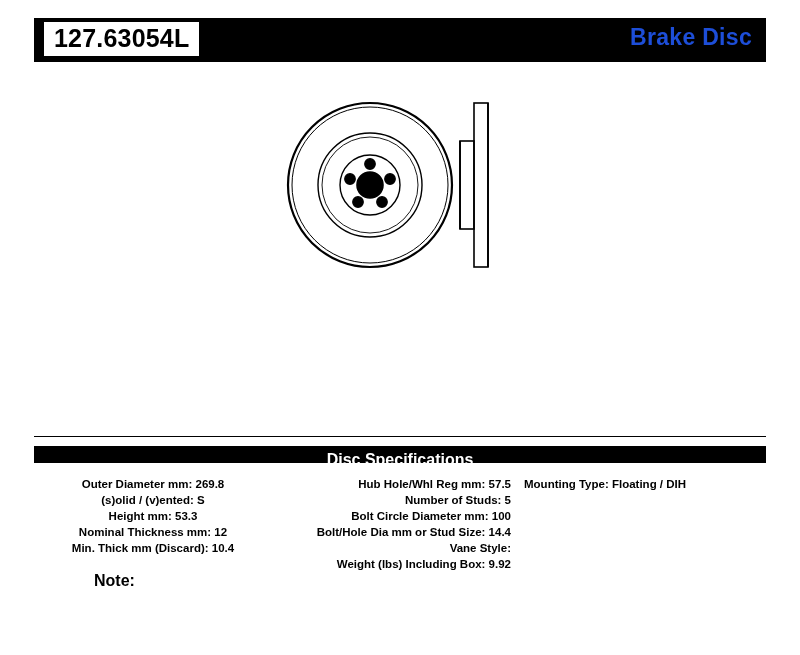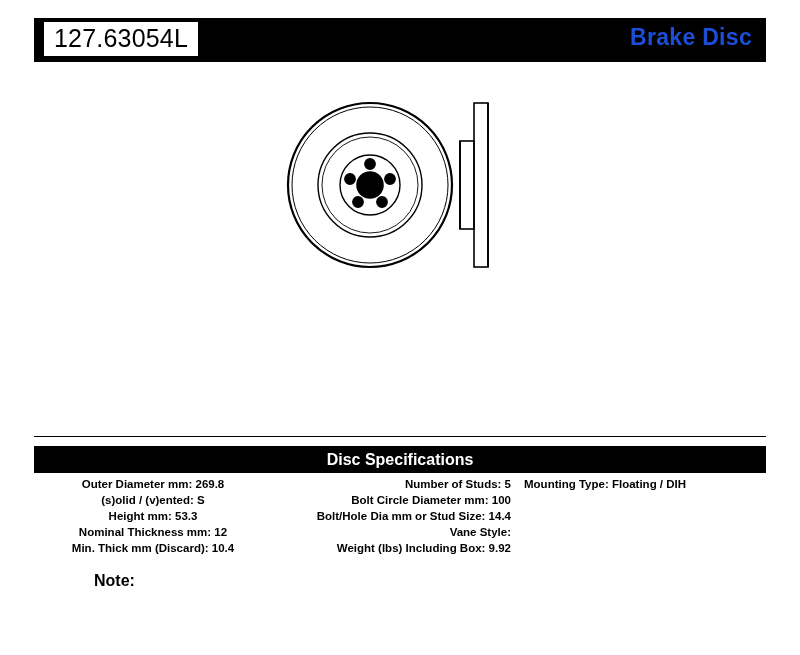--- a/index.html
+++ b/index.html
@@ -32,21 +32,21 @@
     background: #000000;
     box-sizing: border-box;
   }
   .header-part-number {
     position: absolute;
     left: 44px;
     top: 22px;
     background: #ffffff;
     color: #000000;
     font-size: 25px;
-    font-weight: normal;
+    font-weight: bold;
     letter-spacing: 0.2px;
     padding: 4px 10px 5px 10px;
     line-height: 1;
   }
   .header-title {
     position: absolute;
     right: 48px;
     top: 26px;
     color: #1d4ed8;
     font-size: 23px;
@@ -63,21 +63,21 @@
     width: 280px;
     height: 200px;
   }
 
   
   .spec-title-bar {
     position: absolute;
     left: 34px;
     top: 446px;
     width: 732px;
-    height: 27px;
+    height: 17px;
     background: #000000;
     color: #ffffff;
     font-size: 16px;
     font-weight: bold;
     text-align: center;
     line-height: 27px;
     box-sizing: border-box;
   }
   .spec-body {
     position: absolute;
@@ -199,20 +199,24 @@
         <span class="spec-value">12</span>
       </div>
       <div class="spec-row">
         <span class="spec-label">Min. Thick mm (Discard): </span>
         <span class="spec-value">10.4</span>
       </div>
     </div>
 
     <div class="col col-mid">
       <div class="spec-row">
+        <span class="spec-label">Hub Hole/Whl Reg mm: </span>
+        <span class="spec-value">57.5</span>
+      </div>
+      <div class="spec-row">
         <span class="spec-label">Number of Studs: </span>
         <span class="spec-value">5</span>
       </div>
       <div class="spec-row">
         <span class="spec-label">Bolt Circle Diameter mm: </span>
         <span class="spec-value">100</span>
       </div>
       <div class="spec-row">
         <span class="spec-label">Bolt/Hole Dia mm or Stud Size: </span>
         <span class="spec-value">14.4</span>

